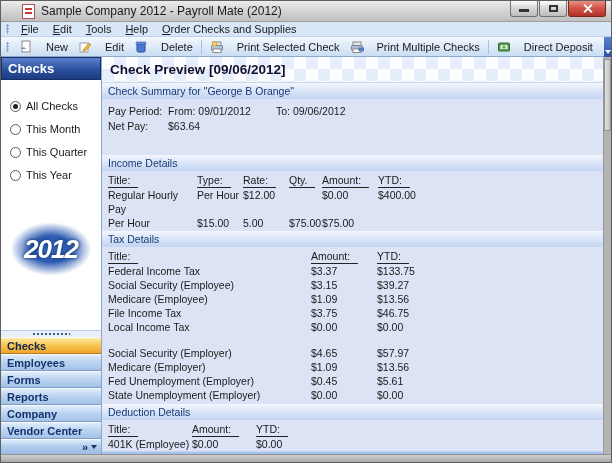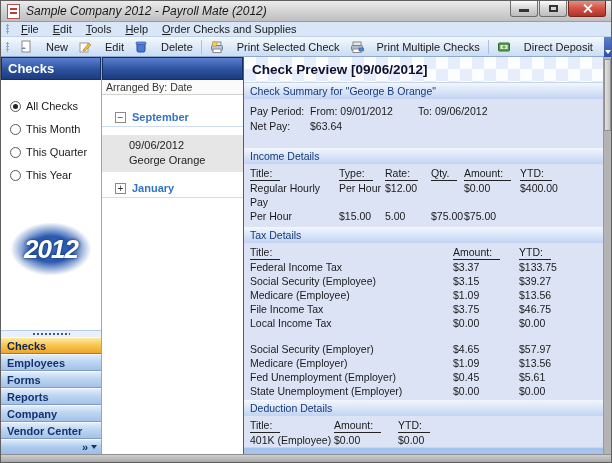--- a/index.html
+++ b/index.html
@@ -12,23 +12,22 @@
     background: linear-gradient(#d8d8d8,#bcbcbc);
     display: flex; flex-direction: column;
     position: relative; overflow: hidden;
   }
 
   
   .titlebar {
     height: 21px; flex: 0 0 21px;
     background: linear-gradient(#ececec,#d6d6d6 45%,#bfbfbf);
     display: flex; align-items: center;
-    padding-left: 6px; position: relative;
+    padding-left: 21px; position: relative;
     border-bottom: 1px solid #9c9c9c;
-    font-style: italic;
   }
   .app-icon { width: 13px; height: 15px; background:#fff; border:1px solid #b05050; position: relative; margin-right: 6px; flex:0 0 13px; }
   .app-icon::after { content:""; position:absolute; left:2px; top:3px; width:7px; height:2px; background:#c23a3a; box-shadow: 0 4px 0 #c23a3a; }
   .title-text { font-size: 12px; color:#1a1a1a; white-space: nowrap; }
   .win-controls { position:absolute; top:0; right:5px; display:flex; }
   .win-btn { width: 28px; height: 16px; border:1px solid #6f6f6f; border-top:none;
     background: linear-gradient(#fdfdfd,#d8d8d8 45%,#bdbdbd); position: relative;
     border-radius: 0 0 3px 3px; margin-left: 1px; cursor: default; }
   .win-btn.close { width: 38px; background: linear-gradient(#e8907f,#d4564a 45%,#b03227); border-color:#7e241c; }
   .glyph-min { position:absolute; left:8px; bottom:4px; width:10px; height:3px; background:#333; }
@@ -100,21 +99,21 @@
   .group-row.second { margin-top:6px; }
 
   
   .preview { flex:1 1 auto; display:flex; flex-direction:column; min-width:0; }
   .preview-header { height:26px; flex:0 0 26px; background-color:#fcfdff;
     background-image: conic-gradient(#e7eefb 90deg, transparent 90deg 180deg, #e7eefb 180deg 270deg, transparent 270deg);
     background-size: 24px 24px; border-bottom:1px solid #c8d4ea;
     font-size:13.5px; font-weight:bold; color:#10102e; line-height:25px; padding-left:8px; white-space:nowrap; }
   .preview-body { flex:1; background:#dbe3f5; display:flex; flex-direction:column; font-size:10.5px; color:#1a1a1a; min-height:0; }
   .section-bar { background: linear-gradient(#eff4fd,#c2d4f2); color:#163a78; padding:1px 6px 2px; font-size:10.5px; border-top:1px solid #f3f7fd; }
-  .summary-block { padding:5px 6px 14px; line-height:15px; }
+  .summary-block { padding:5px 6px 21px; line-height:15px; }
   .lbl { display:inline-block; width:60px; }
   .from { display:inline-block; width:108px; }
   .tbl { margin:2px 6px 0; line-height:14px; }
   .row { display:grid; }
   .income .row { grid-template-columns: 89px 46px 46px 33px 56px auto; }
   .tax .row { grid-template-columns: 203px 66px auto; }
   .ded .row { grid-template-columns: 84px 64px auto; }
   .hdr span { display:inline-block; border-bottom:1px solid #222; padding-right:8px; }
   .spacer-s { height:12px; }
   .spacer-m { height:16px; }
@@ -249,38 +248,20 @@
         <div class="nav-item">Reports</div>
         <div class="nav-item">Company</div>
         <div class="nav-item">Vendor Center</div>
         <div class="nav-footer">
           <span class="chev">»</span>
           <span class="down"></span>
         </div>
       </div>
     </div>
 
-    <div class="listpanel">
-      <div class="navy-bar"></div>
-      <div class="arranged-bar">Arranged By: Date</div>
-      <div class="list-body">
-        <div class="group-row">
-          <span class="toggle-box">−</span>
-          <span class="group-name">September</span>
-        </div>
-        <div class="check-item">
-          <div>09/06/2012</div>
-          <div>George Orange</div>
-        </div>
-        <div class="group-row second">
-          <span class="toggle-box">+</span>
-          <span class="group-name">January</span>
-        </div>
-      </div>
-    </div>
 
     <div class="preview">
       <div class="preview-header">Check Preview [09/06/2012]</div>
       <div class="preview-body">
 
         <div class="section-bar">Check Summary for "George B Orange"</div>
         <div class="summary-block">
           <div>
             <span class="lbl">Pay Period:</span><span class="from">From: 09/01/2012</span><span>To: 09/06/2012</span>
           </div>

